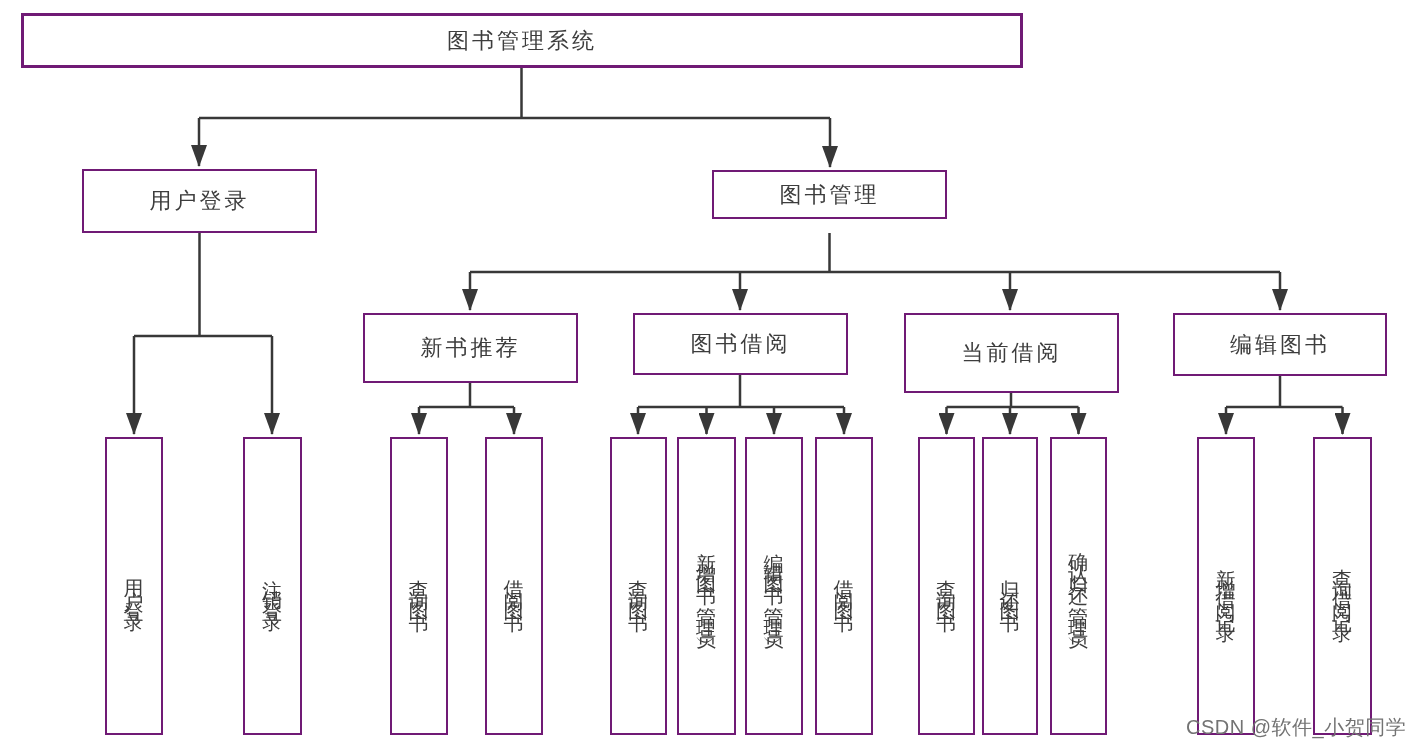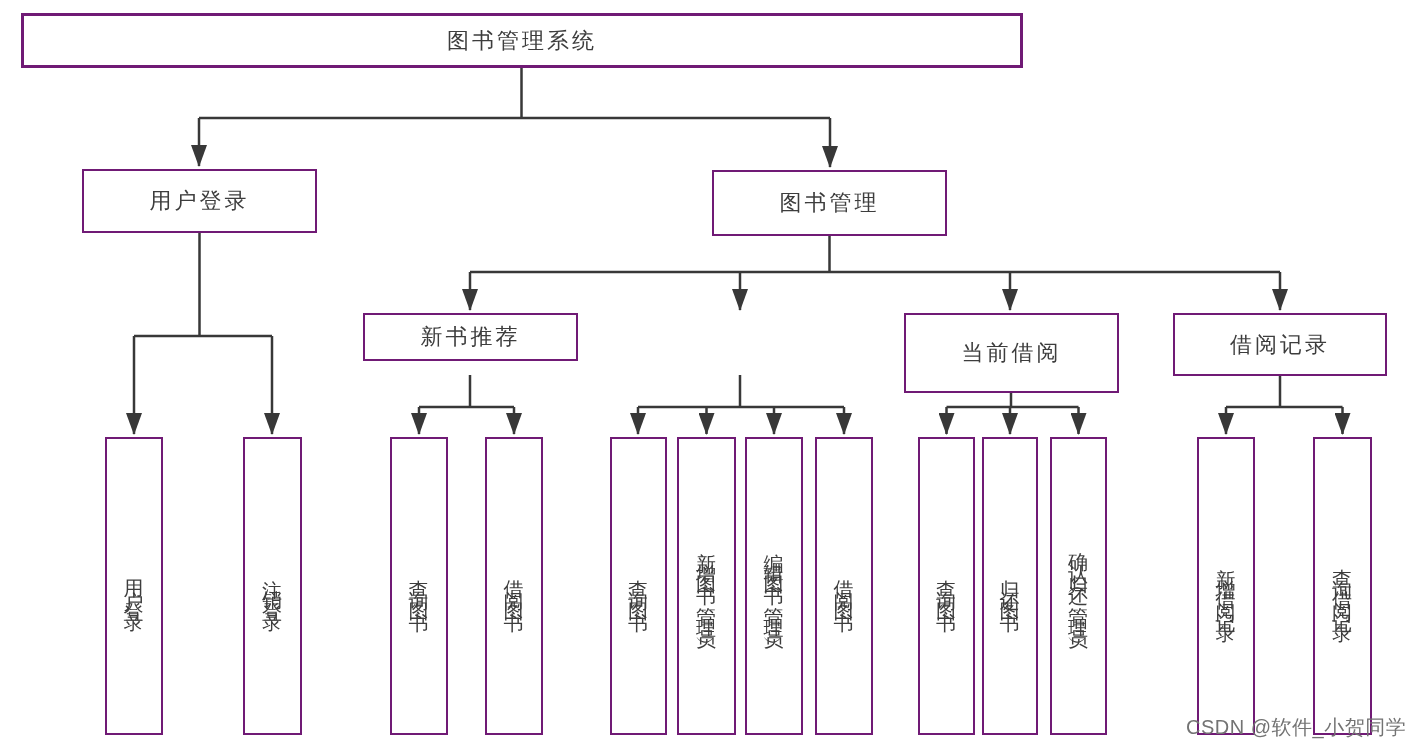--- a/index.html
+++ b/index.html
@@ -108,25 +108,26 @@
 
       <path d="M1280 376 L1280 407 M1226 407 L1342.5 407"></path>
       <path d="M1226 407 L1226 434" marker-end="url(#arr)"></path>
       <path d="M1342.5 407 L1342.5 434" marker-end="url(#arr)"></path>
     </g>
   </svg>
 
   <div class="node hbox rootbox" style="left:21px; top:13px; width:1002px; height:55px;">图书管理系统</div>
 
   <div class="node hbox" style="left:82px; top:169px; width:235px; height:64px;">用户登录</div>
-  <div class="node hbox" style="left:712px; top:170px; width:235px; height:66px;">图书管理</div>
+  <div class="node hbox" style="left:712px; top:170px; width:235px; height:49px;">图书管理</div>
 
-  <div class="node hbox" style="left:363px; top:313px; width:215px; height:48px;">新书推荐</div>
+  <div class="node hbox" style="left:363px; top:313px; width:215px; height:70px;">新书推荐</div>
+  <div class="node hbox" style="left:633px; top:313px; width:215px; height:62px;">图书借阅</div>
   <div class="node hbox" style="left:904px; top:313px; width:215px; height:80px;">当前借阅</div>
-  <div class="node hbox" style="left:1173px; top:313px; width:214px; height:63px;">借阅记录</div>
+  <div class="node hbox" style="left:1173px; top:313px; width:214px; height:63px;">编辑图书</div>
 
   <div class="node vbox" style="left:105px; top:437px; width:58px; height:298px;">
     <span class="vtext">用户登录</span>
   </div>
   <div class="node vbox" style="left:243px; top:437px; width:59px; height:298px;">
     <span class="vtext">注销登录</span>
   </div>
 
   <div class="node vbox" style="left:390px; top:437px; width:58px; height:298px;">
     <span class="vtext">查询图书</span>

